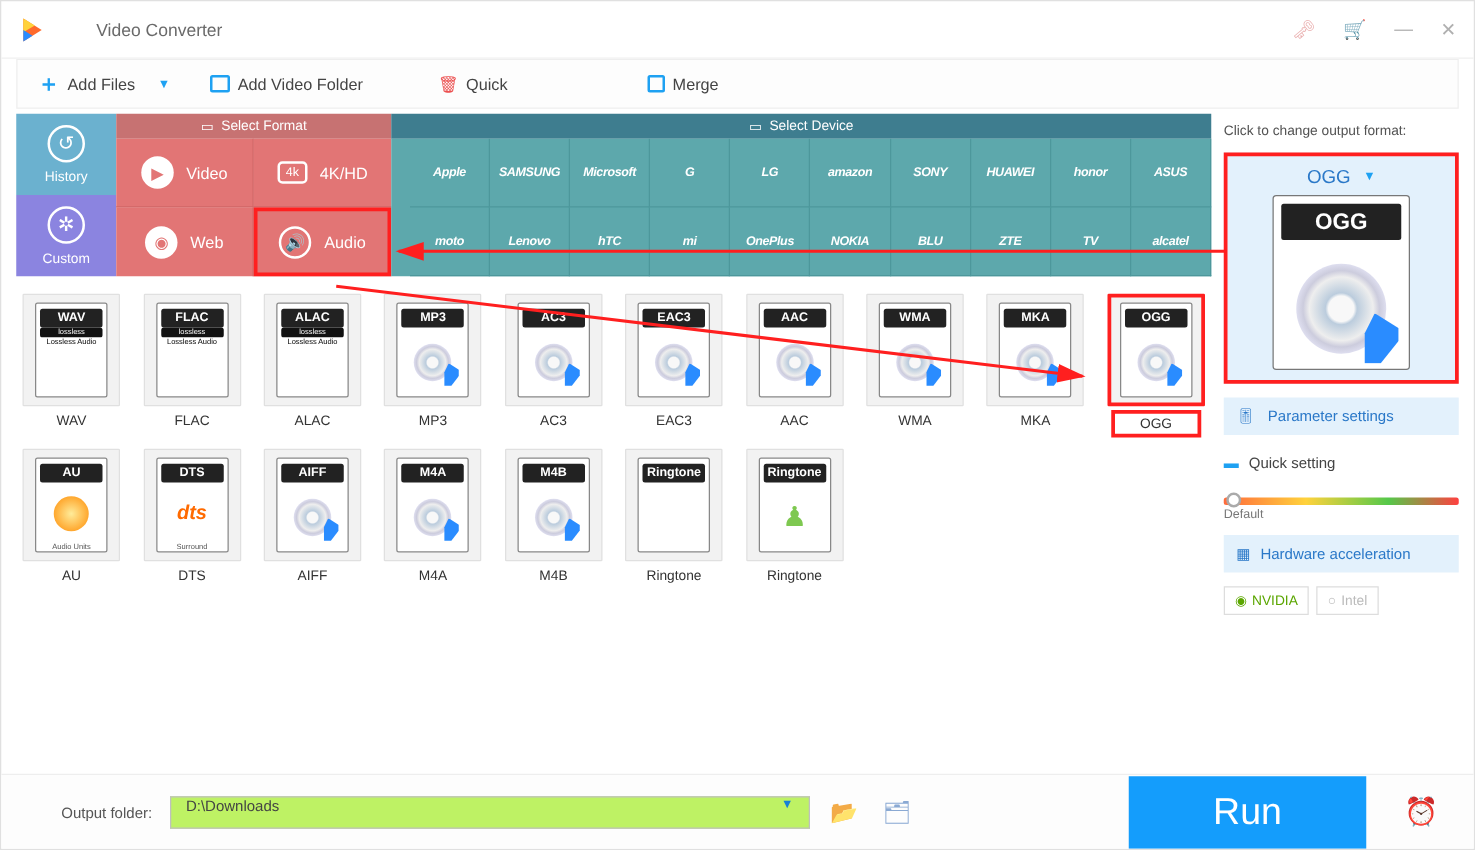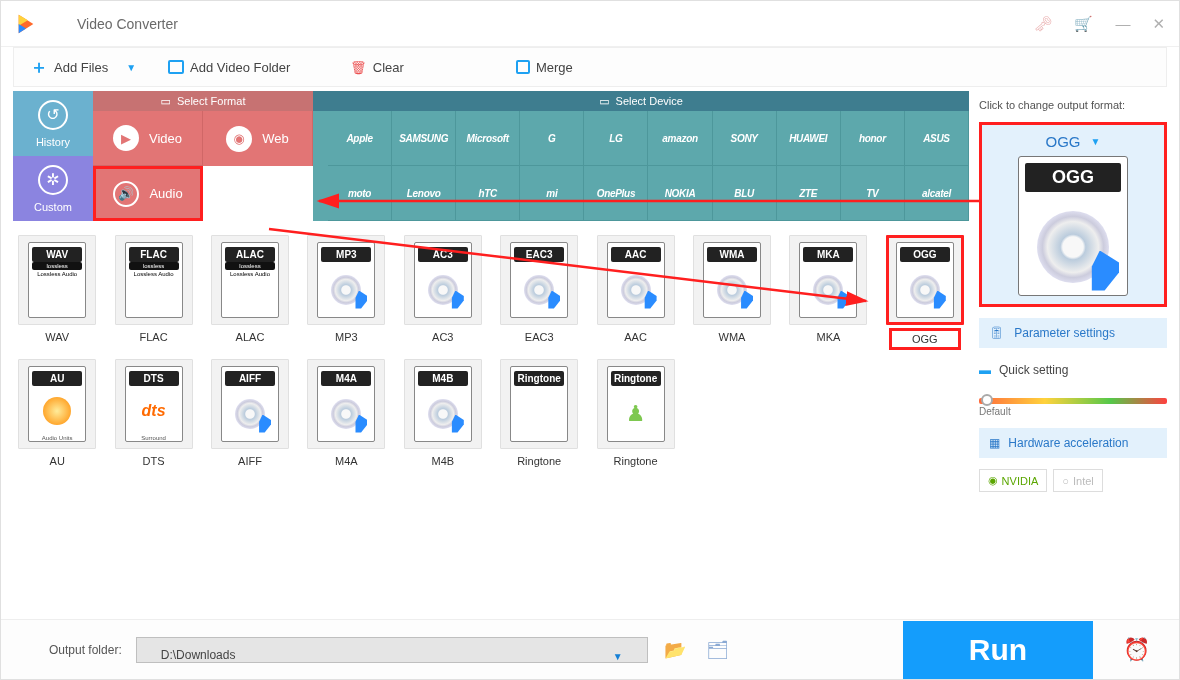--- a/index.html
+++ b/index.html
@@ -82,24 +82,24 @@
 .slider .knob{position:absolute;left:2px;top:-4px;width:12px;height:12px;border-radius:50%;background:#fff;border:2px solid #aaa;}
 .slabel{font-size:10px;color:#777;margin-top:2px;}
 .gpu-row{display:flex;gap:6px;}
 .gpu{border:1px solid #ddd;padding:4px 8px;font-size:11px;display:flex;align-items:center;gap:4px;}
 .gpu.nv{color:#5ba600;}
 .gpu.it{color:#bbb;}
 
 
 .bottombar { position:absolute; left:0; right:0; bottom:0; height:60px; display:flex; align-items:center; padding:0 12px; gap:14px; border-top:1px solid #eee; background:#fdfdfd;}
 .bottombar .lbl { font-size:12px; color:#555; margin-left:36px;}
-.outfield { flex:0 0 512px; height:26px; border:1px solid #bfbfbf; background:#e5e5e5; display:flex; align-items:flex-end; padding:0 24px; font-size:12px; color:#444; }
+.outfield { flex:0 0 512px; height:26px; border:1px solid #bfbfbf; background:#bef264; display:flex; align-items:flex-start; padding:0 12px; font-size:12px; color:#444; }
 .outfield .dd { margin-left:auto; font-size:10px; color:#1680d6;}
 .iconbtn { width:28px; height:24px; display:flex; align-items:center; justify-content:center; color:#1ea1f2; font-size:18px; }
-.runbtn { margin-left:auto; width:190px; height:58px; background:#149dfc; color:#fff; font-size:30px; font-weight:700; display:flex; align-items:center; justify-content:center; cursor:pointer; }
+.runbtn { margin-left:auto; width:190px; height:58px; background:#149dfc; color:#fff; font-size:30px; font-weight:400; display:flex; align-items:center; justify-content:center; cursor:pointer; }
 .waitbtn { width:60px; height:58px; display:flex;align-items:center;justify-content:center; color:#1ea1f2; font-size:22px; }
 
 
 .arrow-svg{position:absolute;pointer-events:none;z-index:50;}
 </style>
 </head>
 <body>
 
 <div class="titlebar">
   <span class="logo">
@@ -123,21 +123,21 @@
     <span class="plus">＋</span>
     <span>Add Files</span>
     <span class="dd">▼</span>
   </div>
   <div class="tb-item">
     <span class="folder"></span>
     <span>Add Video Folder</span>
   </div>
   <div class="tb-item" style="margin-left:28px">
     <span class="trash">🗑</span>
-    <span>Clear</span>
+    <span>Quick</span>
   </div>
   <div class="tb-item" style="margin-left:80px">
     <span class="merge"></span>
     <span>Merge</span>
   </div>
 </div>
 
 <div class="content">
   <div class="tabrow">
     <div class="sidecol">
@@ -153,20 +153,24 @@
 
     <div class="fmt-col">
       <div class="hdr">
         <span>▭</span>
         <span>Select Format</span>
       </div>
       <div class="fmt-grid">
         <div class="fmt-cell video-c">
           <span class="ic">▶</span>
           <span>Video</span>
+        </div>
+        <div class="fmt-cell khd-c">
+          <span class="ic" style="border-radius:4px;font-size:10px;width:24px;height:18px;">4k</span>
+          <span>4K/HD</span>
         </div>
         <div class="fmt-cell web-c">
           <span class="ic">◉</span>
           <span>Web</span>
         </div>
         <div class="fmt-cell audio-c">
           <span class="ic">🔊</span>
           <span>Audio</span>
         </div>
       </div>

